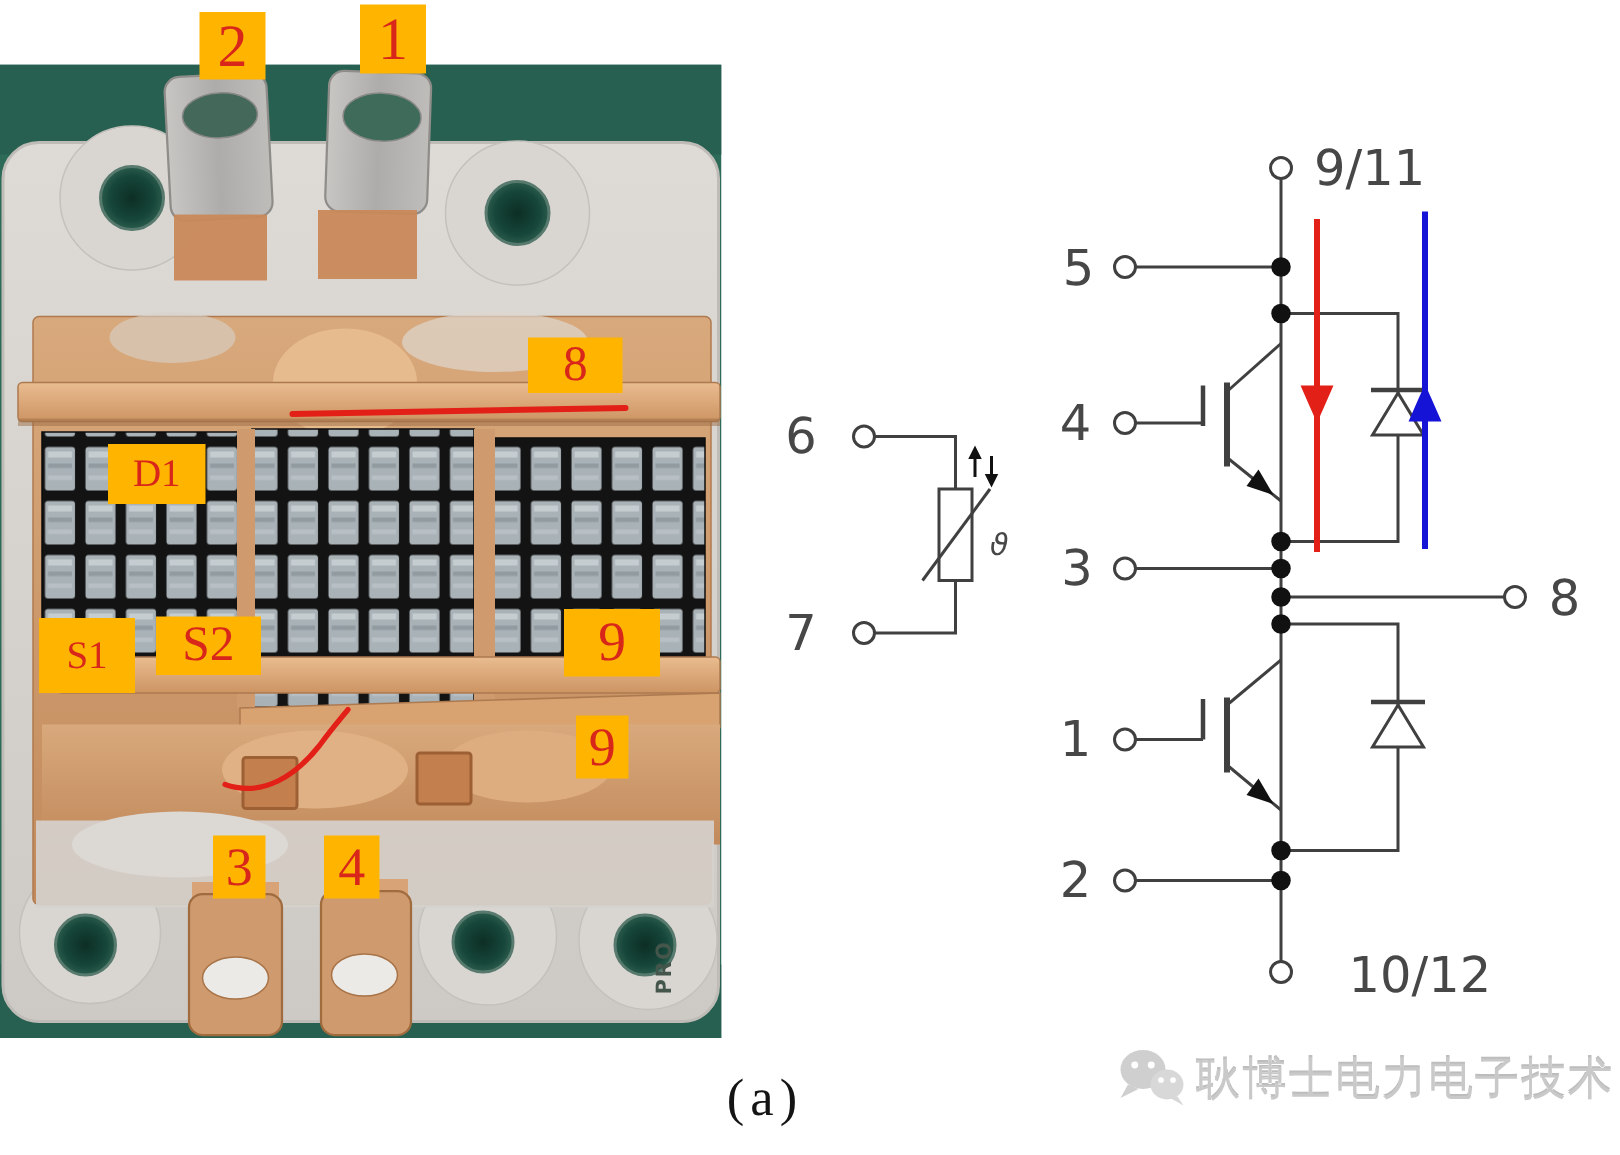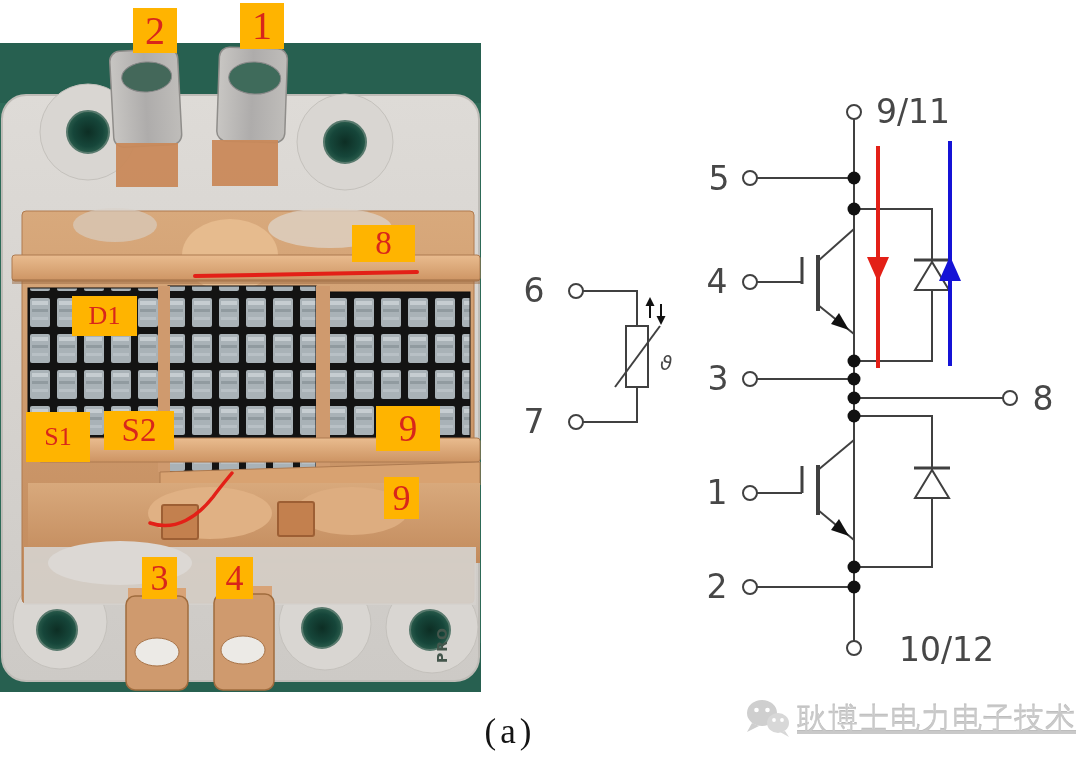--- a/index.html
+++ b/index.html
@@ -21,21 +21,21 @@
   .lbl-t9{left:384px;top:477px;width:35px;height:42px;font-size:36px;}
   .lbl-t3{left:142px;top:557px;width:35px;height:42px;font-size:36px;}
   .lbl-t4{left:216px;top:557px;width:37px;height:42px;font-size:36px;}
   .schematic{position:absolute;left:500px;top:80px;width:580px;height:600px;}
   .sch-text{font-family:"DejaVu Sans",sans-serif;font-size:33px;fill:#474747;}
   .sch-text-sm{font-family:"DejaVu Sans",sans-serif;font-size:20px;font-style:italic;fill:#474747;}
   .caption{position:absolute;left:452px;top:712px;width:116px;text-align:center;
            font-family:"Liberation Serif",serif;font-size:35px;color:#141414;letter-spacing:4px;}
   .watermark{position:absolute;left:744px;top:698px;display:flex;align-items:center;gap:5px;}
   .watermark .wm-text{font-size:30px;color:#c9c9c9;letter-spacing:1px;
-           text-shadow:0 1px 0 #ffffff,0 -1px 0 #bdbdbd;font-family:"DejaVu Sans",sans-serif;text-decoration:underline;}
+           text-shadow:0 1px 0 #ffffff,0 -1px 0 #bdbdbd;font-family:"DejaVu Sans",sans-serif;}
 </style>
 </head>
 <body>
 
 <div class="page">
 
   <div class="photo-wrap">
     <svg width="481" height="649" viewBox="0 0 481 649">
       <defs>
         <linearGradient id="copperG" x1="0" y1="0" x2="0" y2="1">

